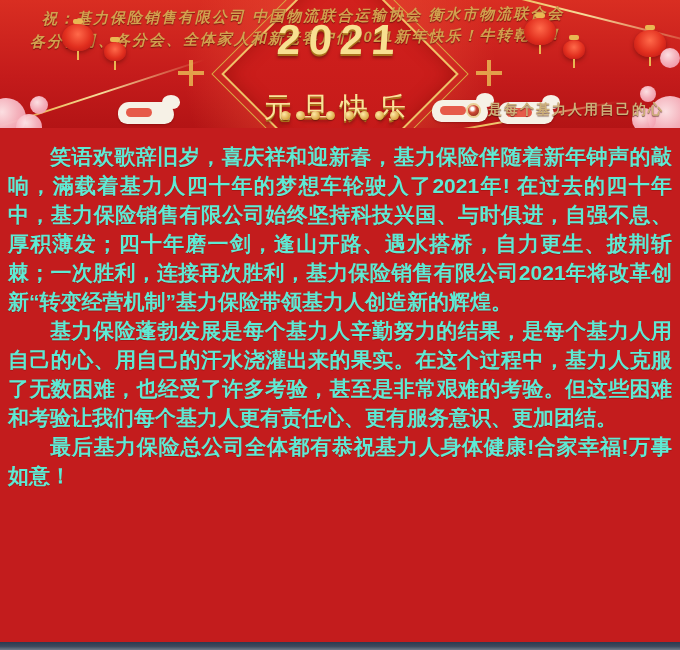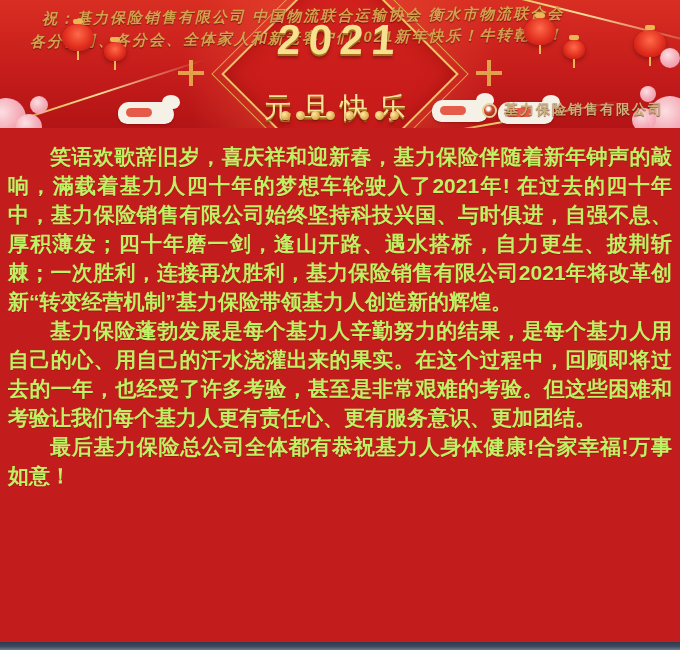--- a/index.html
+++ b/index.html
@@ -112,21 +112,21 @@
   }
   .signature-text {
     color:#cdb079; font-weight:bold; font-size:14px; letter-spacing:2px;
     text-shadow:0 1px 1px rgba(60,10,5,.6);
   }
 
   
   .letter {
     position:absolute; top:128px; left:0; width:680px; height:514px;
     padding:14px 8px 0 8px;
-    color:#bef264; font-weight:bold; font-size:21px; line-height:29px;
+    color:#5eead4; font-weight:bold; font-size:21px; line-height:29px;
     text-align:justify;
     text-shadow:0 1px 0 rgba(110,15,5,.35);
   }
   .letter p { text-indent:2em; margin:0; }
 
   
   .footer-bar {
     position:absolute; left:0; bottom:0; width:680px; height:8px;
     background:linear-gradient(180deg,#2e3a50 0%, #3d4a5e 55%, #717a88 100%);
   }
@@ -176,25 +176,25 @@
       <div class="flower" style="width:44px;height:44px;left:8px;top:12px;"></div>
       <div class="flower" style="width:24px;height:24px;left:-8px;top:24px;"></div>
       <div class="flower" style="width:16px;height:16px;left:0px;top:2px;"></div>
     </div>
     <div class="petals" style="left:652px; top:48px;">
       <div class="flower" style="width:20px;height:20px;left:8px;top:0;"></div>
     </div>
 
     <div class="signature">
       <span class="logo-dot"></span>
-      <span class="signature-text">基力保险销售有限公司</span>
+      <span class="signature-text">是每个基力人用自己的心</span>
     </div>
   </div>
 
   <div class="letter">
     <p>笑语欢歌辞旧岁，喜庆祥和迎新春，基力保险伴随着新年钟声的敲响，滿载着基力人四十年的梦想车轮驶入了2021年! 在过去的四十年中，基力保险销售有限公司始终坚持科技兴国、与时俱进，自强不息、厚积薄发；四十年磨一剑，逢山开路、遇水搭桥，自力更生、披荆斩棘；一次胜利，连接再次胜利，基力保险销售有限公司2021年将改革创新“转变经营机制”基力保险带领基力人创造新的辉煌。</p>
-    <p>基力保险蓬勃发展是每个基力人辛勤努力的结果，是每个基力人用自己的心、用自己的汗水浇灌出来的果实。在这个过程中，回顾即将过去的一年，也经受了许多考验，甚至是非常艰难的考验。但这些困难和考验让我们每个基力人更有责任心、更有服务意识、更加团结。</p>
+    <p>基力保险蓬勃发展是每个基力人辛勤努力的结果，是每个基力人用自己的心、用自己的汗水浇灌出来的果实。在这个过程中，基力人克服了无数困难，也经受了许多考验，甚至是非常艰难的考验。但这些困难和考验让我们每个基力人更有责任心、更有服务意识、更加团结。</p>
     <p>最后基力保险总公司全体都有恭祝基力人身体健康!合家幸福!万事如意！</p>
   </div>
 
   <div class="footer-bar"></div>
 
 </div>
 
 </body></html>

